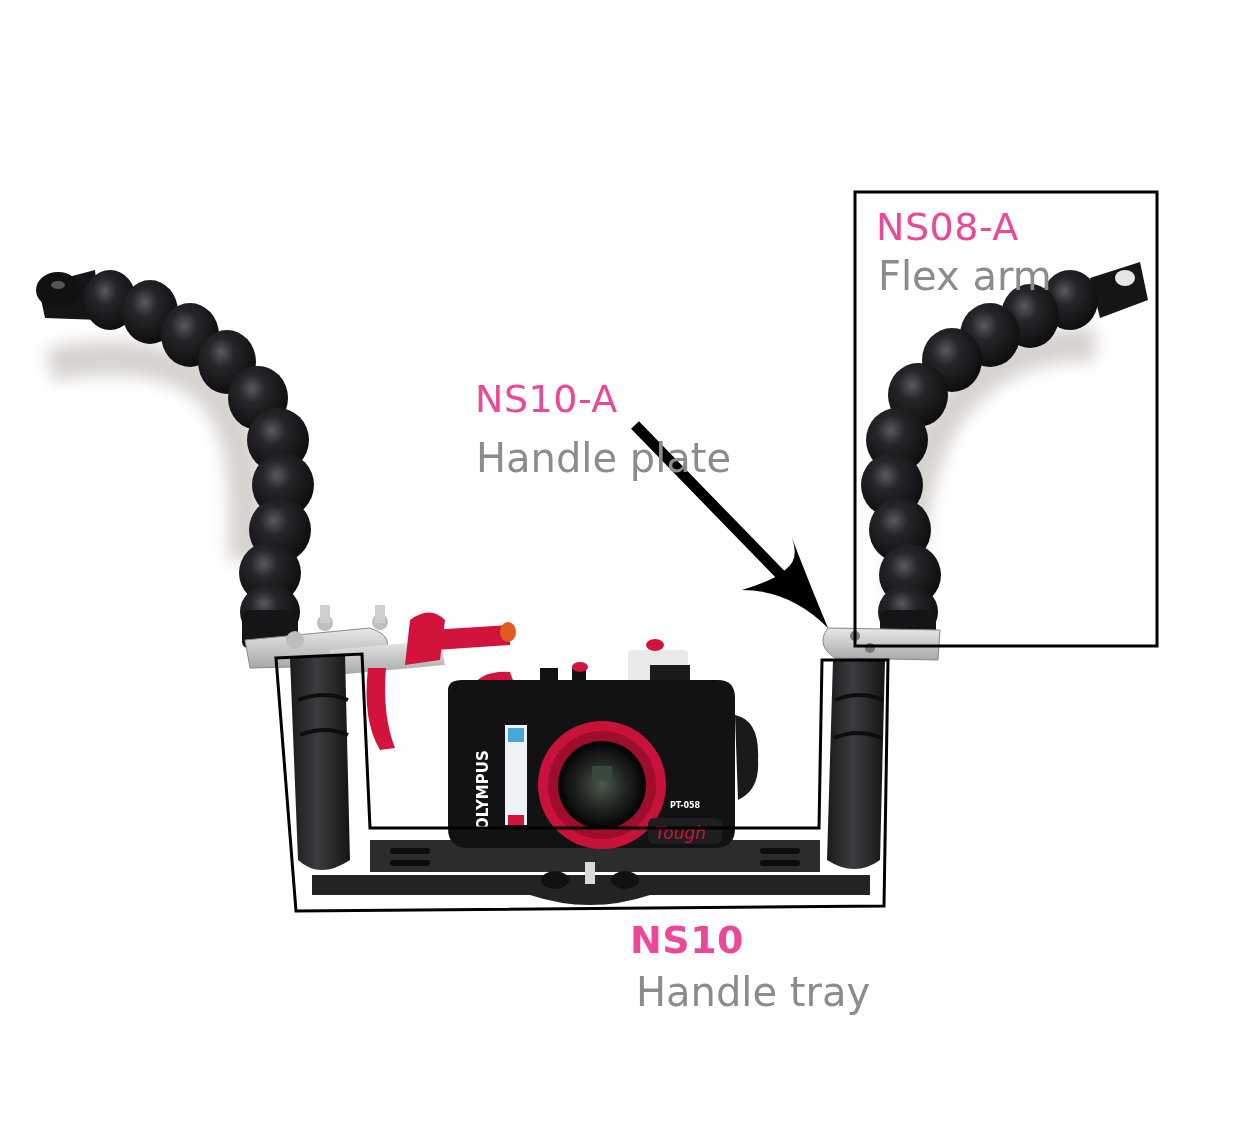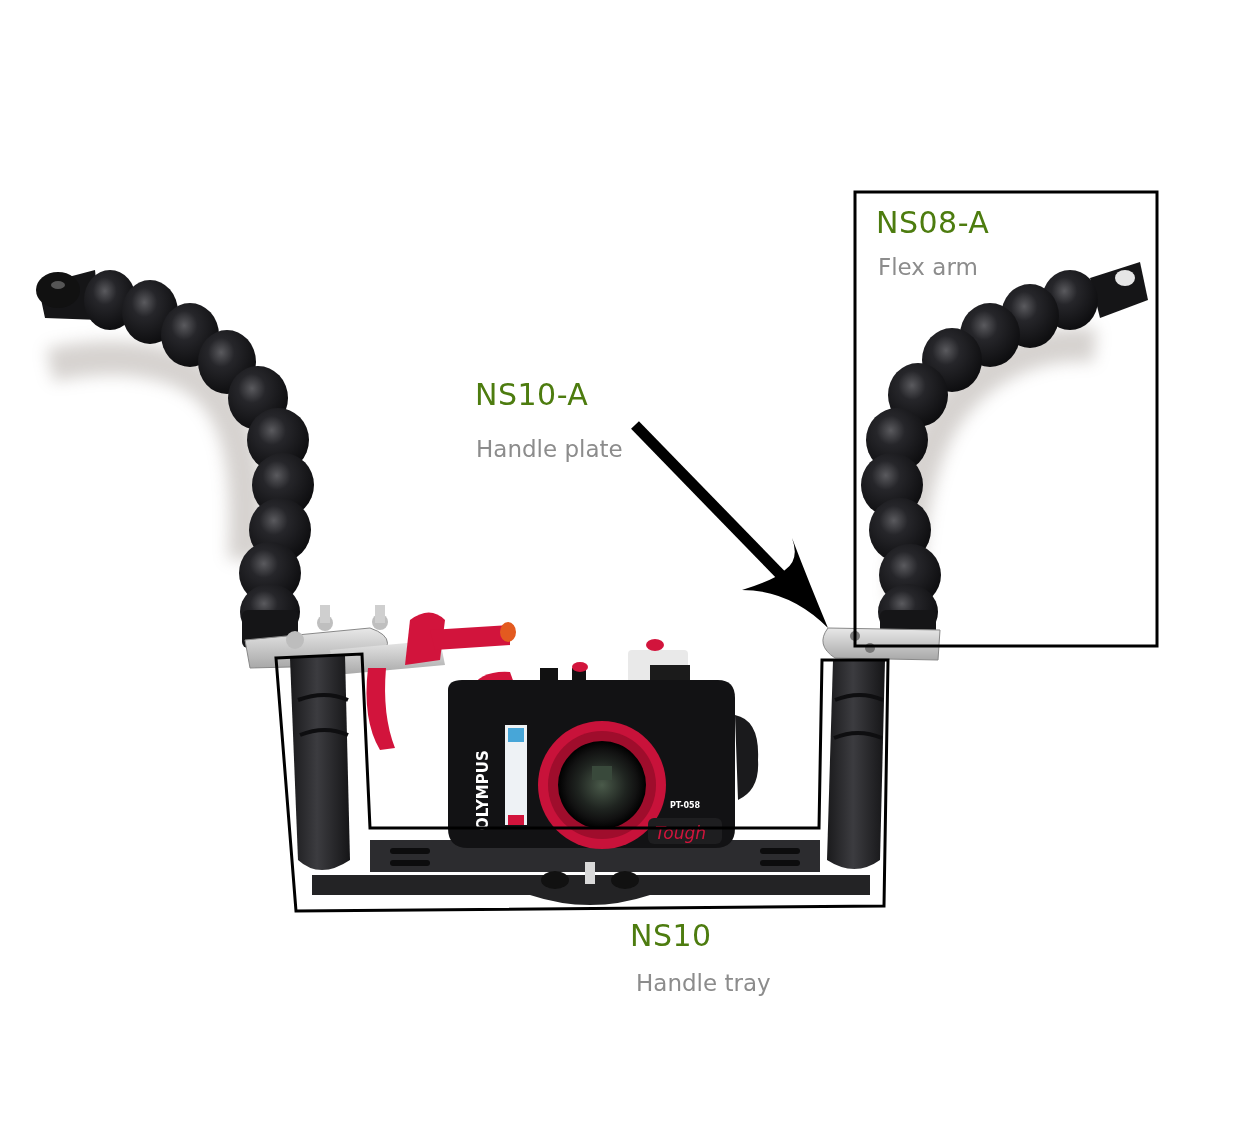--- a/index.html
+++ b/index.html
@@ -1,21 +1,21 @@
 <!DOCTYPE html>
 <html><head>
 <meta charset="utf-8">
 <style>
   html, body { margin: 0; padding: 0; background: #ffffff; }
   body { width: 1250px; height: 1142px; position: relative; overflow: hidden;
          font-family: "DejaVu Sans", "Liberation Sans", sans-serif; }
   #scene { position: absolute; left: 0; top: 0; width: 1250px; height: 1142px; }
   .label { position: absolute; white-space: nowrap; line-height: 1; }
-  .code { color: #4d7c0f; font-size: 30px; font-weight: 400; letter-spacing: 0.5px; }
-  .desc { color: #8c8c8c; font-size: 23px; font-weight: 400; }
+  .code { color: #ec4899; font-size: 38px; font-weight: 400; letter-spacing: 0.5px; }
+  .desc { color: #8c8c8c; font-size: 40px; font-weight: 400; }
 </style>
 </head>
 <body>
 
 <svg id="scene" viewBox="0 0 1250 1142" xmlns="http://www.w3.org/2000/svg">
   <defs>
     <radialGradient id="ballG" cx="40%" cy="35%" r="65%">
       <stop offset="0%" stop-color="#5a5a5e"></stop>
       <stop offset="35%" stop-color="#26262a"></stop>
       <stop offset="100%" stop-color="#0e0e10"></stop>
@@ -161,14 +161,14 @@
     <path d="M 828 628 Q 790 590 742 590 Q 775 580 785 570 Q 800 560 792 538 Q 810 585 828 628 Z" fill="#000"></path>
   </g>
 </svg>
 
 <div class="label code" style="left:876px; top:208px;">NS08-A</div>
 <div class="label desc" style="left:878px; top:256px;">Flex arm</div>
 
 <div class="label code" style="left:475px; top:380px;">NS10-A</div>
 <div class="label desc" style="left:476px; top:438px;">Handle plate</div>
 
-<div class="label code" style="left:630px; top:921px;">NS10</div>
+<div class="label code" style="left:630px; top:921px;font-weight:bold;">NS10</div>
 <div class="label desc" style="left:636px; top:972px;">Handle tray</div>
 
 </body></html>

